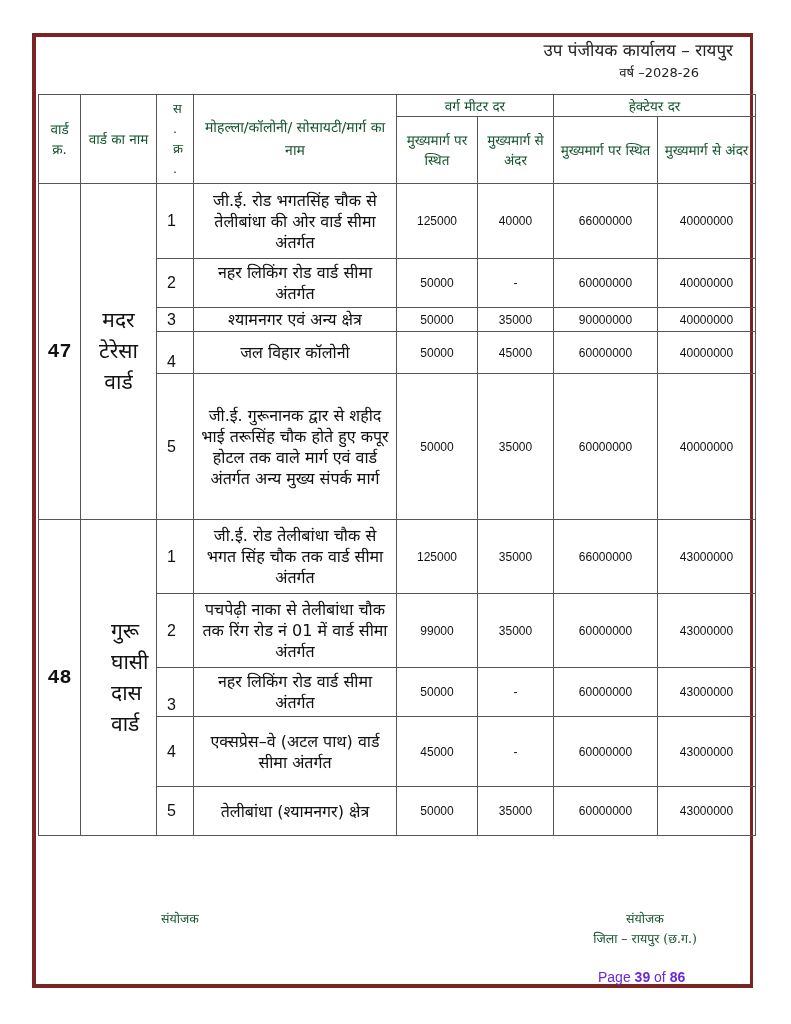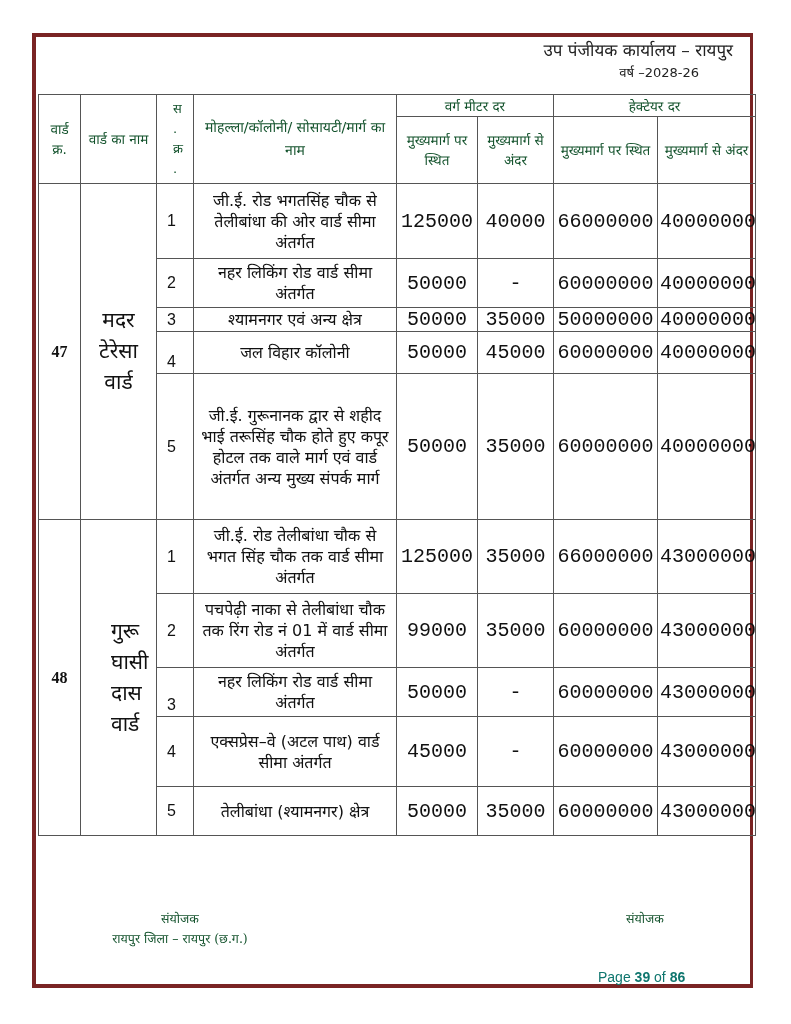--- a/index.html
+++ b/index.html
@@ -6,27 +6,27 @@
   body { width:791px; height:1024px; position:relative; overflow:hidden;
          font-family:"Liberation Sans","DejaVu Sans",sans-serif; color:#111; }
   .frame { position:absolute; left:32px; top:33px; width:721px; height:955px;
            border-top:4px solid #7a2424; border-left:4px solid #7a2424;
            border-right:3px solid #7a2424; border-bottom:4px solid #7a2424; box-sizing:border-box; }
   .office { position:absolute; right:58px; top:38px; font-family:"DejaVu Serif",serif; font-size:17px; color:#222; text-align:right; }
   .year { position:absolute; right:92px; top:63px; font-family:"DejaVu Sans",sans-serif; font-size:13px; color:#222; }
   table { position:absolute; left:38px; top:94px; width:717px; border-collapse:collapse; table-layout:fixed; }
   th, td { border:1px solid #555; text-align:center; vertical-align:middle; padding:0 2px; }
   th { color:#14532d; font-weight:normal; font-family:"DejaVu Sans",sans-serif; font-size:13.5px; line-height:20px; }
-  td.num { font-family:Liberation Mono, monospace; font-size:20px; color:#111; }
+  td.num { font-family:Liberation Sans, sans-serif; font-size:12px; color:#111; }
   td.sn  { font-family:"Liberation Sans",sans-serif; font-size:16px; text-align:left; padding-left:10px; vertical-align:middle; }
   td.desc { font-family:"DejaVu Sans",sans-serif; font-size:16px; line-height:21px; color:#111; padding:1px 4px;text-align:center; }
-  td.wardno { font-family:Liberation Serif, serif; font-weight:bold; font-size:16px; }
+  td.wardno { font-family:Liberation Mono, monospace; font-weight:bold; font-size:20px; }
   td.wardname { font-family:"DejaVu Sans",sans-serif; font-size:21px; line-height:31px; }
   .sig { position:absolute; font-family:"DejaVu Serif",serif; font-size:12.5px; color:#14532d; line-height:20px; text-align:center; }
-  .page { position:absolute; left:598px; top:969px; font-family:"Liberation Sans",sans-serif; font-size:14px; color:#0f766e; }
+  .page { position:absolute; left:598px; top:969px; font-family:"Liberation Sans",sans-serif; font-size:14px; color:#6d28d9; }
   .page b { font-weight:bold; }
 </style>
 </head>
 <body>
 
 <div class="frame"></div>
 
 <div class="office">उप पंजीयक कार्यालय – रायपुर</div>
 <div class="year">वर्ष –2028-26</div>
 
@@ -75,21 +75,21 @@
       <td class="num">50000</td>
       <td class="num">-</td>
       <td class="num">60000000</td>
       <td class="num">40000000</td>
     </tr>
     <tr style="height:24px">
       <td class="sn">3</td>
       <td class="desc">श्यामनगर एवं अन्य क्षेत्र</td>
       <td class="num">50000</td>
       <td class="num">35000</td>
-      <td class="num">50000000</td>
+      <td class="num">90000000</td>
       <td class="num">40000000</td>
     </tr>
     <tr style="height:42px">
       <td class="sn" style="vertical-align:bottom;padding-bottom:2px;">4</td>
       <td class="desc">जल विहार कॉलोनी</td>
       <td class="num">50000</td>
       <td class="num">45000</td>
       <td class="num">60000000</td>
       <td class="num">40000000</td>
     </tr>
@@ -142,25 +142,25 @@
       <td class="num">50000</td>
       <td class="num">35000</td>
       <td class="num">60000000</td>
       <td class="num">43000000</td>
     </tr>
   </tbody>
 </table>
 
 <div class="sig" style="left:80px;top:909px;width:200px;">
   <div>संयोजक</div>
-  <div>रायपुर जिला – रायपुर (छ.ग.)</div>
 </div>
 
 <div class="sig" style="left:545px;top:909px;width:200px;">
   <div>संयोजक</div>
+  <div>जिला – रायपुर (छ.ग.)</div>
 </div>
 
 <div class="page">
   <span>Page</span>
   <b>39</b>
   <span>of</span>
   <b>86</b>
 </div>
 
 </body></html>

